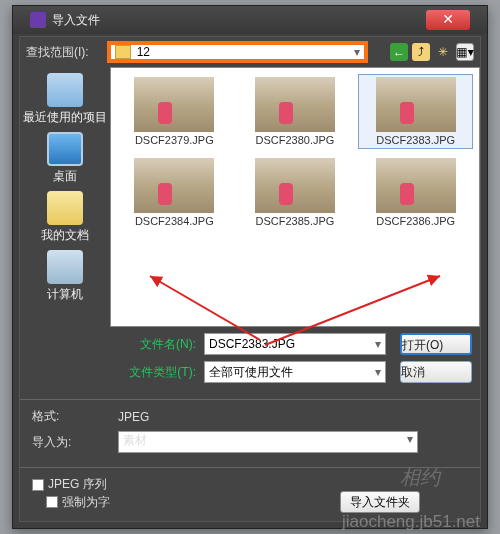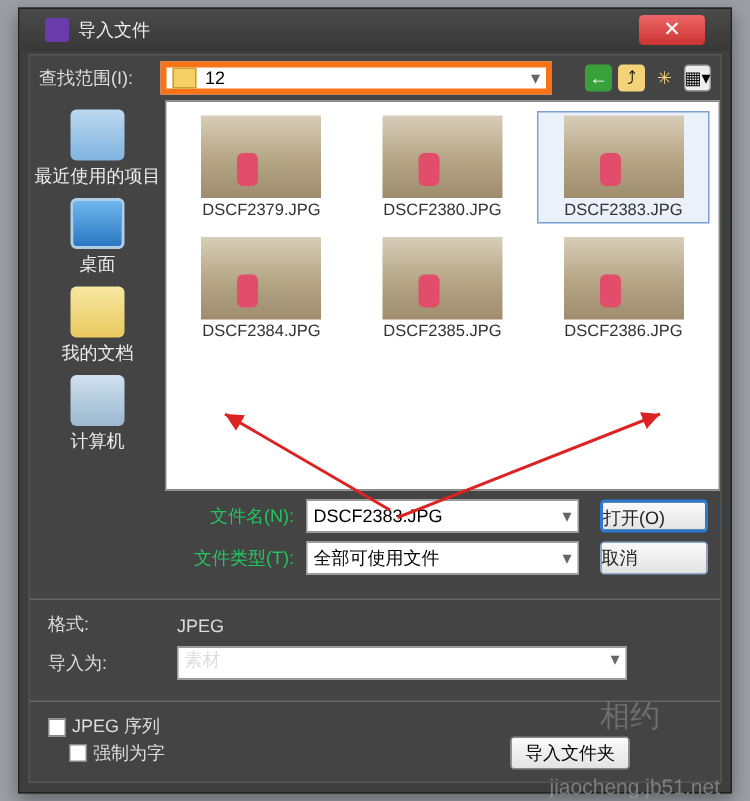--- a/index.html
+++ b/index.html
@@ -47,22 +47,22 @@
 hr.sep{border:none;border-top:1px solid #666;margin:4px 0}
 .meta{padding:4px 12px;color:#ddd}
 .mrow{display:flex;align-items:center;gap:26px;margin-bottom:6px}
 .mrow .lab{width:60px}
 .sel{width:300px;height:22px;background:#fff;border:1px solid #999;display:flex;padding:0 4px}
 .sel .dd{margin-left:auto;color:#666}
 .bottom{padding:4px 12px;color:#ddd}
 .ck{display:inline-flex;align-items:center;gap:4px}
 .ck .box{width:12px;height:12px;background:#fff;border:1px solid #888}
 .impbtn{position:absolute;right:60px;bottom:8px;width:80px;height:22px;background:linear-gradient(#fafafa,#e3e3e3);border:1px solid #888;border-radius:3px;text-align:center;line-height:20px}
-.watermark{position:absolute;right:40px;bottom:30px;color:#aaa;font-size:20px;opacity:0.4}
-.wm2{position:absolute;bottom:2px;right:20px;color:#999;font-size:14px;opacity:0.7}
+.watermark{position:absolute;right:40px;bottom:30px;color:#aaa;font-size:20px;font-style:italic;opacity:0.4}
+.wm2{position:absolute;bottom:2px;right:20px;color:#999;font-size:17px;opacity:0.7}
 svg.arrow{position:absolute;pointer-events:none}
 </style>
 </head>
 <body>
 
 <div class="dialog">
   <div class="titlebar">
     <span class="app-icon"></span>
     <span class="title">导入文件</span>
     <div class="close">✕</div>

